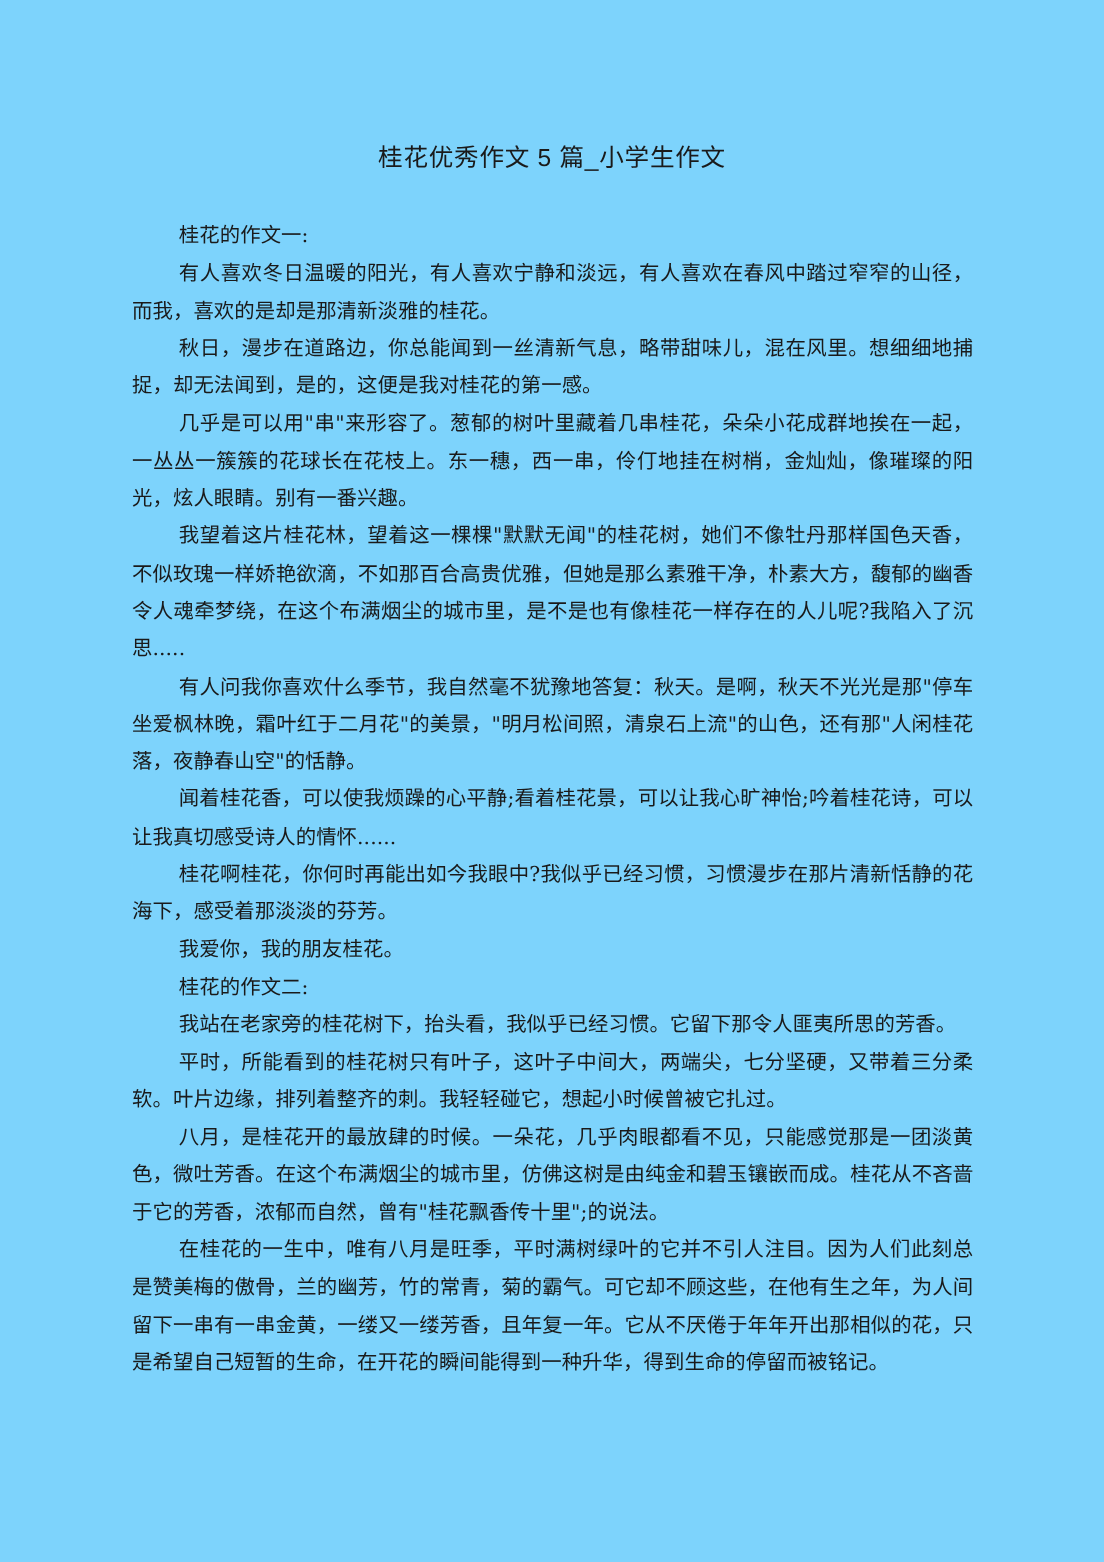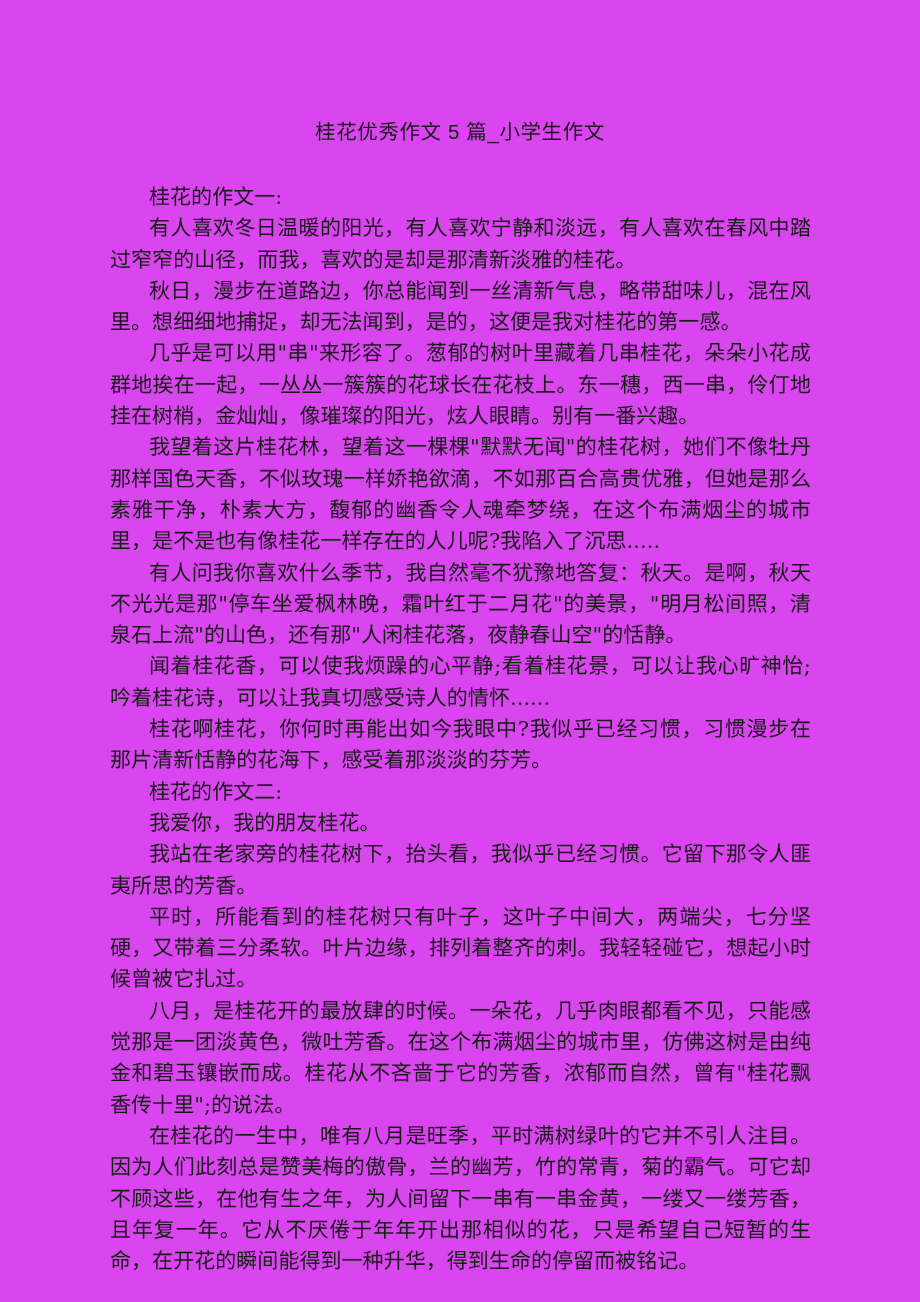--- a/index.html
+++ b/index.html
@@ -13,21 +13,21 @@
     height: 1302px;
     overflow: hidden;
     font-family: "DejaVu Serif", "Liberation Serif", serif;
     color: #1a1a1a;
     -webkit-font-smoothing: antialiased;
   }
   .page {
     position: relative;
     width: 920px;
     height: 1302px;
-    background: #d946ef;
+    background: #7dd3fc;
     box-sizing: border-box;
   }
   .doc-title {
     position: absolute;
     top: 117px;
     left: 0;
     width: 920px;
     text-align: center;
     font-family: "Liberation Sans", "DejaVu Sans", sans-serif;
     font-size: 20.5px;
@@ -38,21 +38,21 @@
   }
   .body-block {
     position: absolute;
     top: 182px;
     left: 110px;
     width: 701px;
   }
   p.para {
     margin: 0;
     padding: 0;
-    font-size: 21px;
+    font-size: 17px;
     line-height: 31.3px;
     text-align: justify;
     text-align-last: left;
     text-justify: inter-ideograph;
     text-indent: 39px;
     letter-spacing: 0.05px;
     color: #1a1a1a;
     word-break: break-all;
     overflow-wrap: break-word;
   }
@@ -66,21 +66,21 @@
 
   <div class="body-block">
       <p class="para">桂花的作文一:</p>
       <p class="para">有人喜欢冬日温暖的阳光，有人喜欢宁静和淡远，有人喜欢在春风中踏过窄窄的山径，而我，喜欢的是却是那清新淡雅的桂花。</p>
       <p class="para">秋日，漫步在道路边，你总能闻到一丝清新气息，略带甜味儿，混在风里。想细细地捕捉，却无法闻到，是的，这便是我对桂花的第一感。</p>
       <p class="para">几乎是可以用"串"来形容了。葱郁的树叶里藏着几串桂花，朵朵小花成群地挨在一起，一丛丛一簇簇的花球长在花枝上。东一穗，西一串，伶仃地挂在树梢，金灿灿，像璀璨的阳光，炫人眼睛。别有一番兴趣。</p>
       <p class="para">我望着这片桂花林，望着这一棵棵"默默无闻"的桂花树，她们不像牡丹那样国色天香，不似玫瑰一样娇艳欲滴，不如那百合高贵优雅，但她是那么素雅干净，朴素大方，馥郁的幽香令人魂牵梦绕，在这个布满烟尘的城市里，是不是也有像桂花一样存在的人儿呢?我陷入了沉思.....</p>
       <p class="para">有人问我你喜欢什么季节，我自然毫不犹豫地答复：秋天。是啊，秋天不光光是那"停车坐爱枫林晚，霜叶红于二月花"的美景，"明月松间照，清泉石上流"的山色，还有那"人闲桂花落，夜静春山空"的恬静。</p>
       <p class="para">闻着桂花香，可以使我烦躁的心平静;看着桂花景，可以让我心旷神怡;吟着桂花诗，可以让我真切感受诗人的情怀......</p>
       <p class="para">桂花啊桂花，你何时再能出如今我眼中?我似乎已经习惯，习惯漫步在那片清新恬静的花海下，感受着那淡淡的芬芳。</p>
+      <p class="para">我爱你，我的朋友桂花。</p>
       <p class="para">桂花的作文二:</p>
-      <p class="para">我爱你，我的朋友桂花。</p>
       <p class="para">我站在老家旁的桂花树下，抬头看，我似乎已经习惯。它留下那令人匪夷所思的芳香。</p>
       <p class="para">平时，所能看到的桂花树只有叶子，这叶子中间大，两端尖，七分坚硬，又带着三分柔软。叶片边缘，排列着整齐的刺。我轻轻碰它，想起小时候曾被它扎过。</p>
       <p class="para">八月，是桂花开的最放肆的时候。一朵花，几乎肉眼都看不见，只能感觉那是一团淡黄色，微吐芳香。在这个布满烟尘的城市里，仿佛这树是由纯金和碧玉镶嵌而成。桂花从不吝啬于它的芳香，浓郁而自然，曾有"桂花飘香传十里";的说法。</p>
       <p class="para">在桂花的一生中，唯有八月是旺季，平时满树绿叶的它并不引人注目。因为人们此刻总是赞美梅的傲骨，兰的幽芳，竹的常青，菊的霸气。可它却不顾这些，在他有生之年，为人间留下一串有一串金黄，一缕又一缕芳香，且年复一年。它从不厌倦于年年开出那相似的花，只是希望自己短暂的生命，在开花的瞬间能得到一种升华，得到生命的停留而被铭记。</p>
     </div>
 
 </div>
 
 </body></html>

